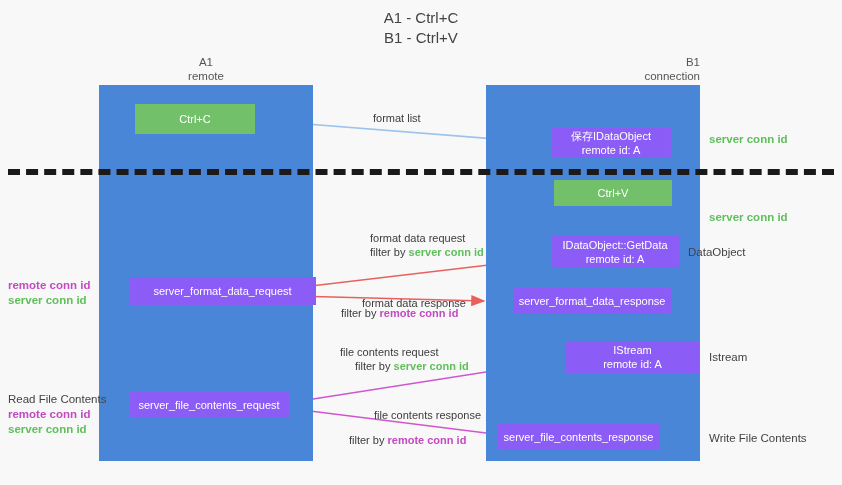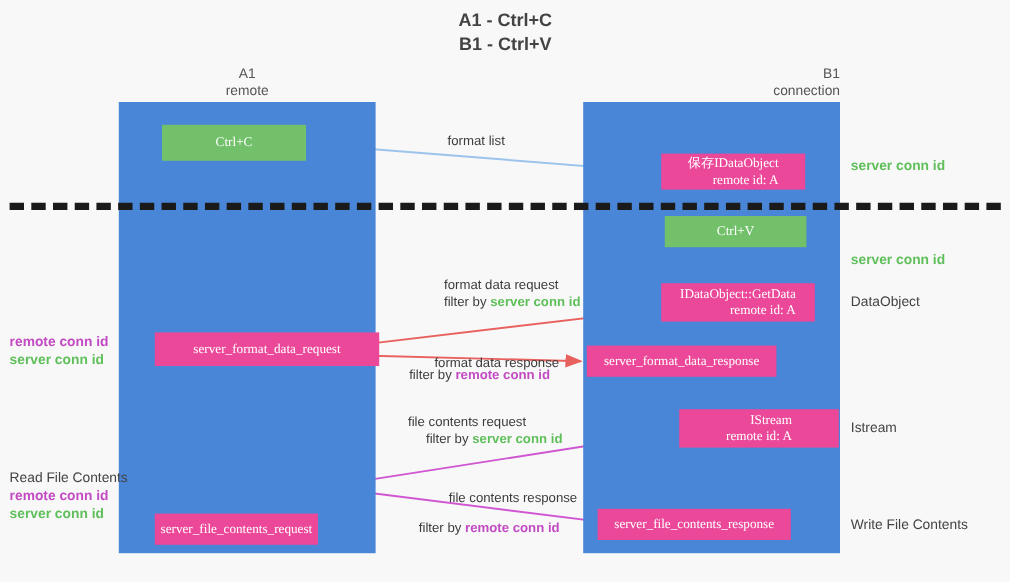--- a/index.html
+++ b/index.html
@@ -25,21 +25,20 @@
 
   
   #title {
     left: 0; top: 8px;
     width: 842px;
     text-align: center;
     font-size: 15px;
     line-height: 20px;
     color: #434343;
     white-space: pre-line;
-    font-weight: bold;
   }
 
   
   .col-head {
     text-align: center;
     font-size: 11.5px;
     line-height: 14px;
     color: #555;
     white-space: pre-line;
   }
@@ -70,47 +69,46 @@
     display: flex;
     flex-direction: column;
     align-items: center;
     justify-content: center;
     text-align: center;
     color: #ffffff;
     font-size: 11px;
     line-height: 14px;
     white-space: pre-line;
     padding: 2px 4px;
-    font-family: Liberation Serif, serif;
   }
   .node.green { background: #72c06a; }
-  .node.orange { background: #ec4899; text-align: right; }
+  .node.orange { background: #8b5cf6; }
 
   #node-ctrlc   { left: 135px; top: 104px; width: 120px; height: 30px; }
   #node-save    { left: 551px; top: 128px; width: 120px; height: 30px; }
   #node-ctrlv   { left: 554px; top: 180px; width: 118px; height: 26px; }
   #node-getdata { left: 551px; top: 236px; width: 128px; height: 32px; }
   #node-sfdreq  { left: 129px; top: 277px; width: 187px; height: 28px; }
-  #node-sfdresp { left: 489px; top: 288px; width: 158px; height: 26px; }
+  #node-sfdresp { left: 513px; top: 288px; width: 158px; height: 26px; }
   #node-istream { left: 566px; top: 341px; width: 133px; height: 32px; }
-  #node-sfcreq  { left: 129px; top: 392px; width: 136px; height: 26px; margin-top: 36px; }
+  #node-sfcreq  { left: 129px; top: 392px; width: 160px; height: 26px; }
   #node-sfcresp { left: 498px; top: 424px; width: 161px; height: 26px; }
 
   
   .right-label {
     font-size: 11.5px;
     line-height: 14px;
     color: #434343;
   }
   .conn-green { color: #5fbf5a; font-weight: bold; }
   .conn-purple { color: #c24ac2; font-weight: bold; }
 
   #lbl-serverconn-1 { left: 709px; top: 132px; }
   #lbl-serverconn-2 { left: 709px; top: 210px; }
-  #lbl-dataobject   { left: 709px; top: 245px; }
+  #lbl-dataobject   { left: 688px; top: 245px; }
   #lbl-istream      { left: 709px; top: 350px; }
   #lbl-writefile    { left: 709px; top: 431px; }
 
   
   .left-block {
     font-size: 11.5px;
     line-height: 15px;
     text-align: left;
   }
   #left-fmt { left: 8px; top: 278px; }

